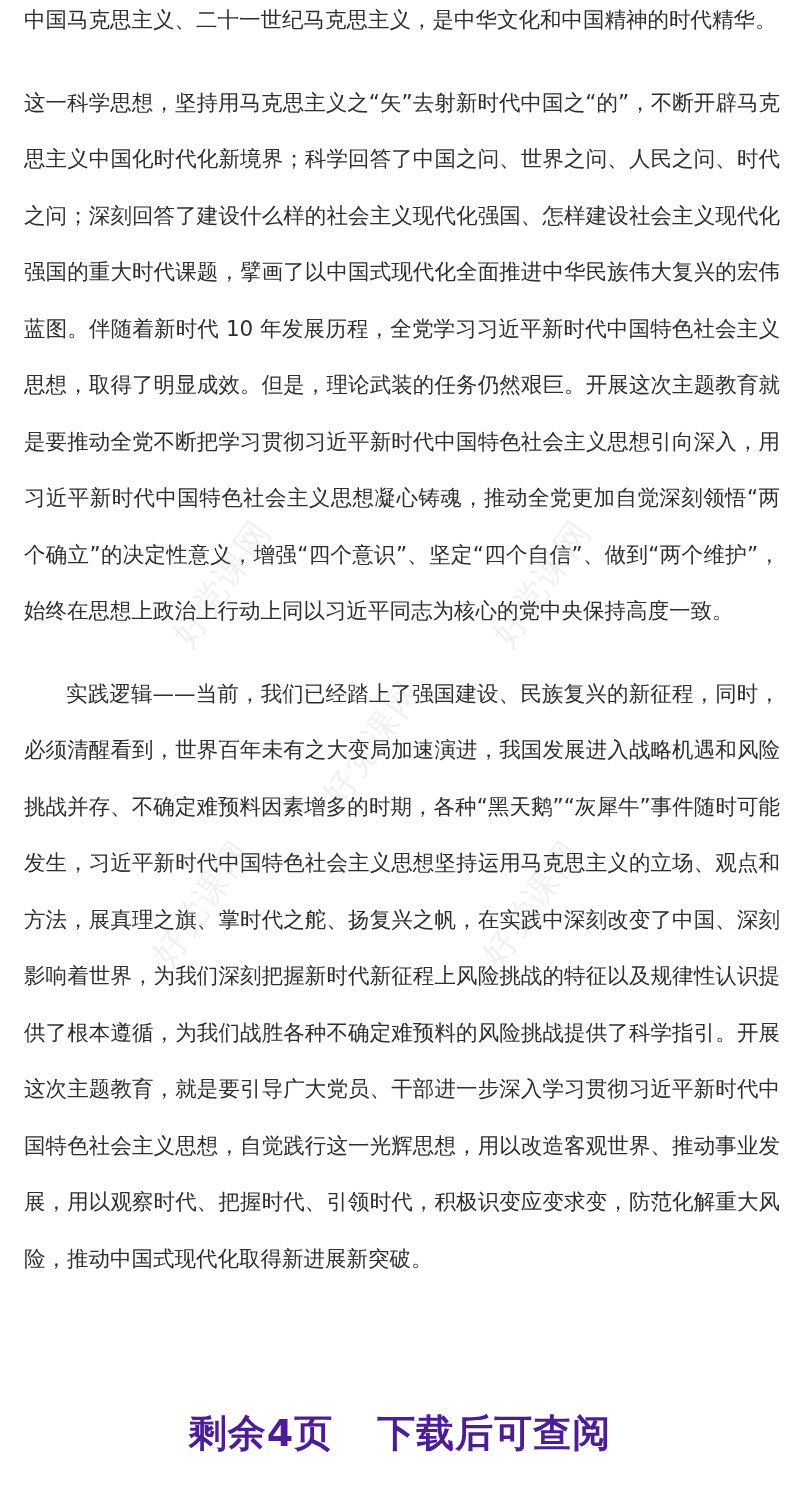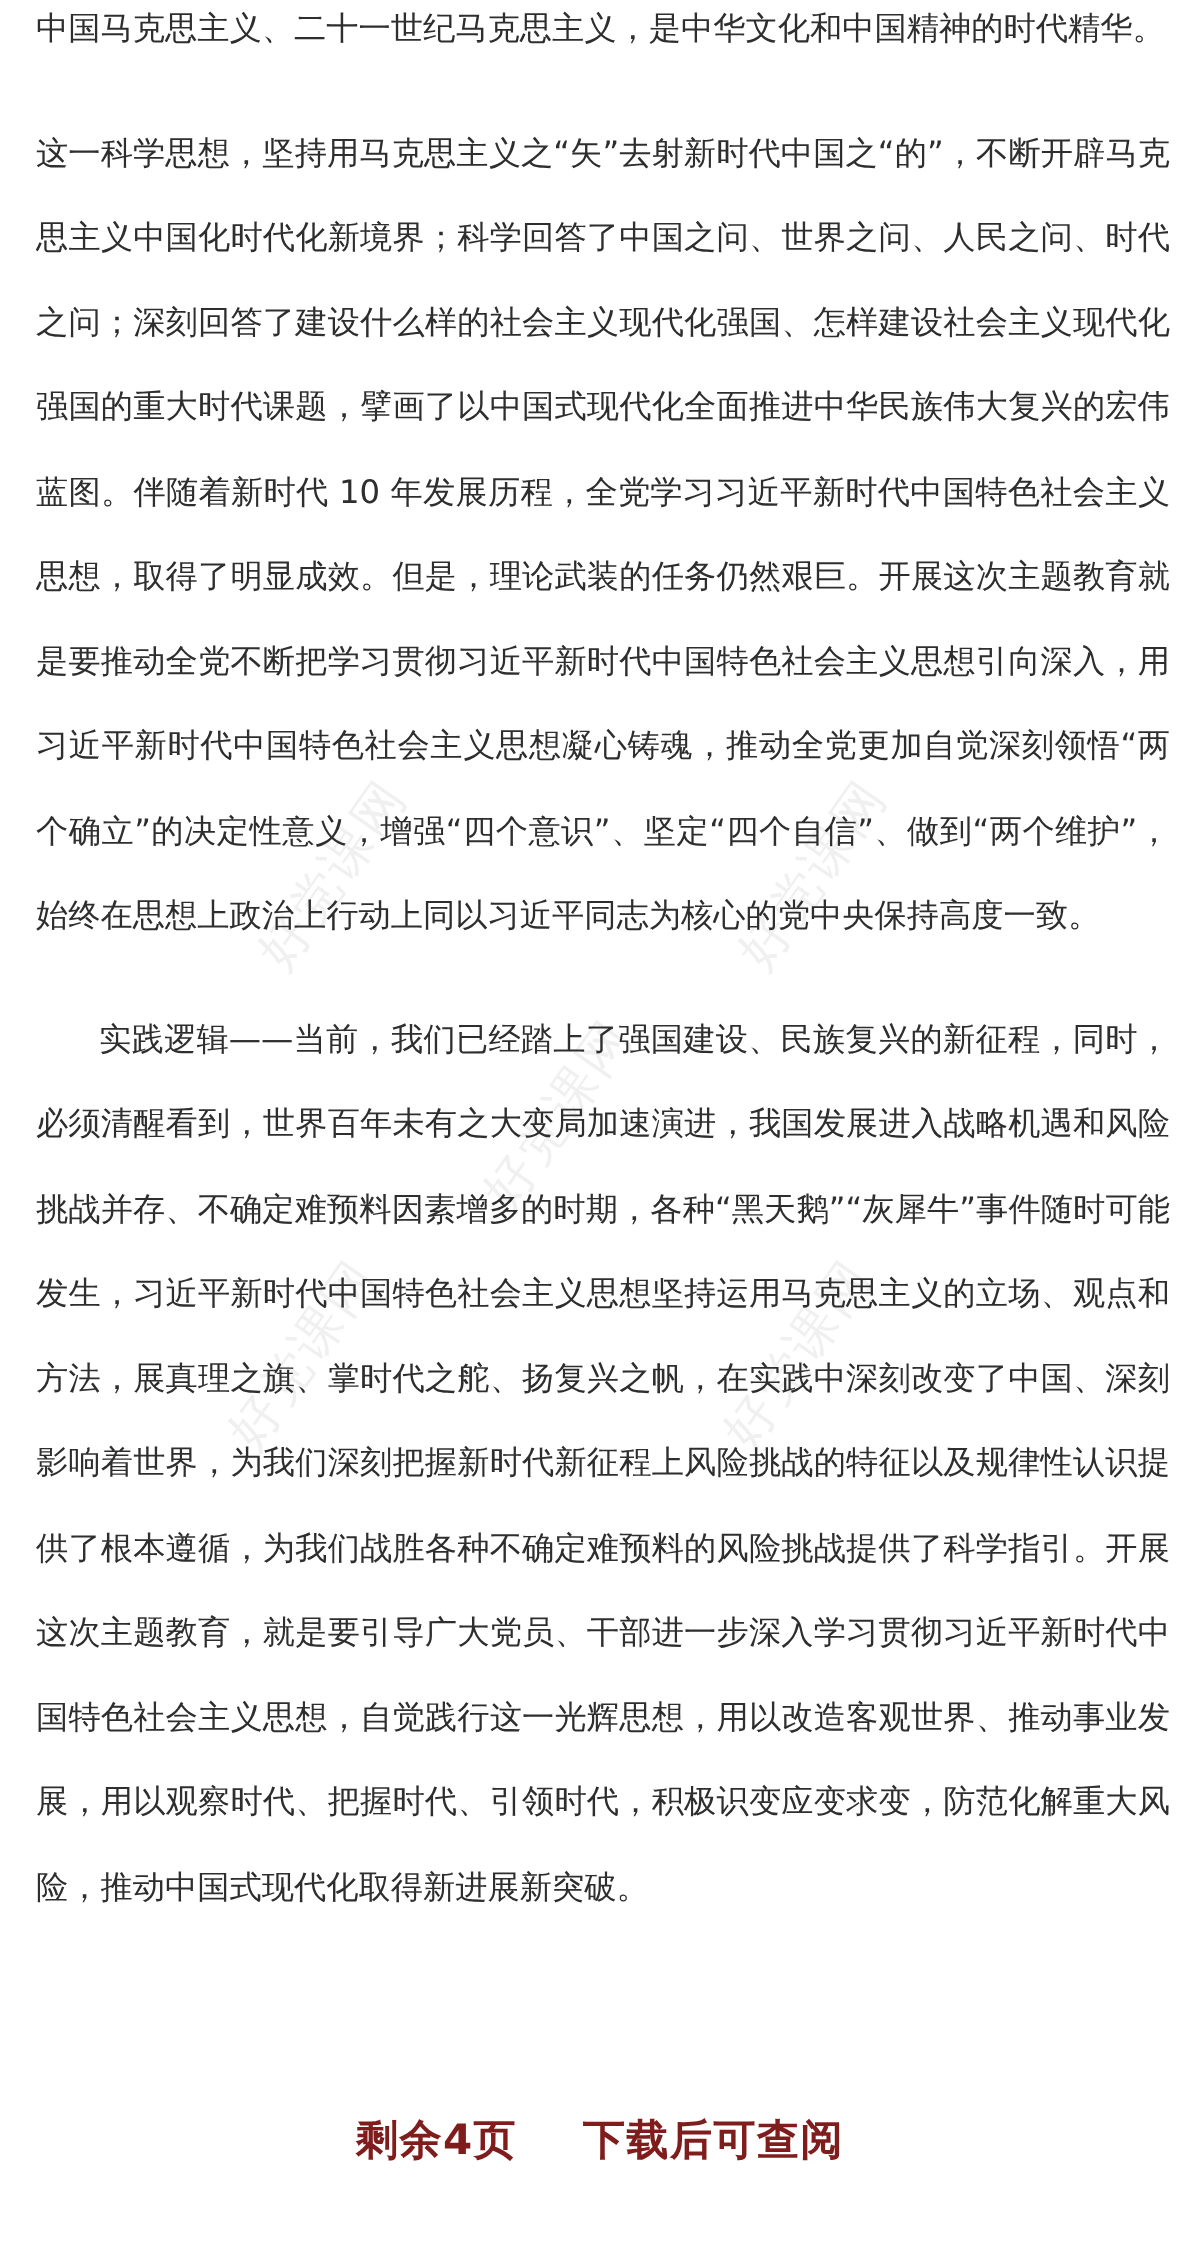--- a/index.html
+++ b/index.html
@@ -13,21 +13,21 @@
     .gap { height: 26px; }
     .indent { text-indent: 42px; }
     .watermark {
       position: absolute; font-family: "DejaVu Sans", sans-serif;
       font-size: 34px; color: rgba(0,0,0,0.06); transform: rotate(-55deg);
       white-space: nowrap; pointer-events: none; letter-spacing: 2px;
     }
     .more {
       position: absolute; left: 0; top: 1408px; width: 800px; text-align: center;
       font-family: "DejaVu Sans", "Liberation Sans", sans-serif;
-      font-weight: bold; font-size: 28px; color: #7f1d1d; letter-spacing: 1px;
+      font-weight: bold; font-size: 38px; color: #4c1d95; letter-spacing: 1px;
     }
     .more span { display: inline-block; }
     .more .sep { width: 44px; }
   </style>
 </head>
 <body>
 
 <div class="watermark" style="left:150px; top:560px;">好党课网</div>
 <div class="watermark" style="left:470px; top:560px;">好党课网</div>
 <div class="watermark" style="left:300px; top:720px;">好党课网</div>

